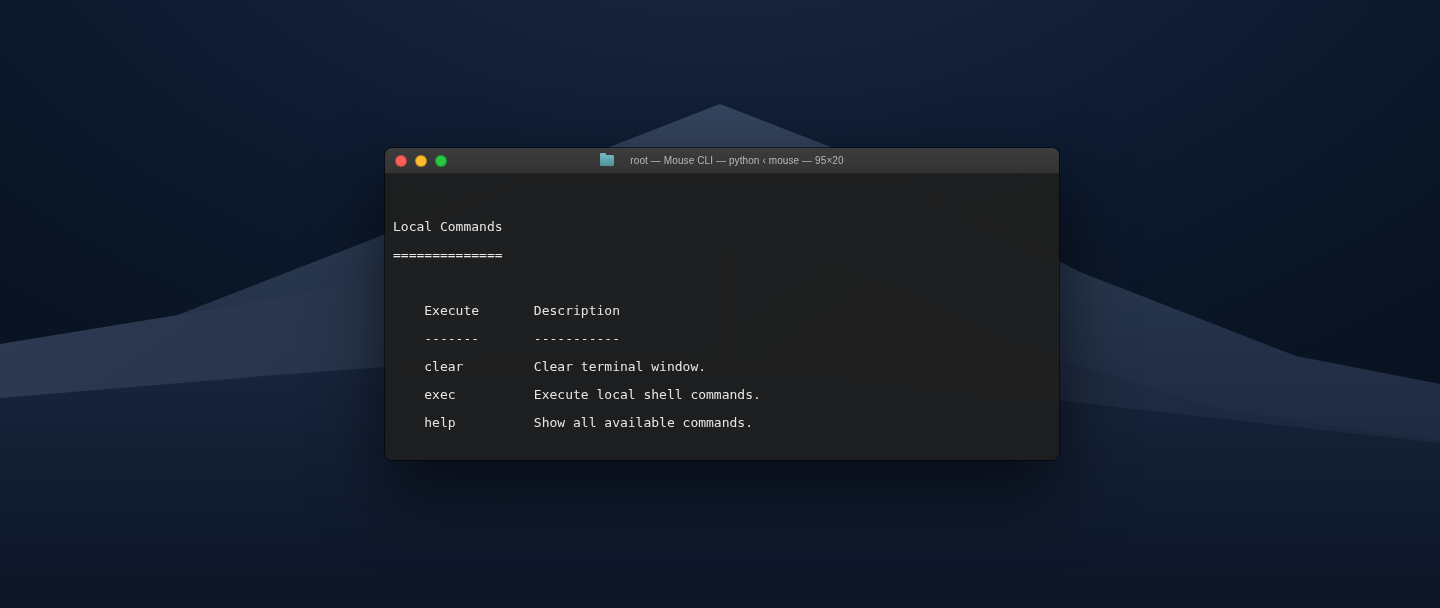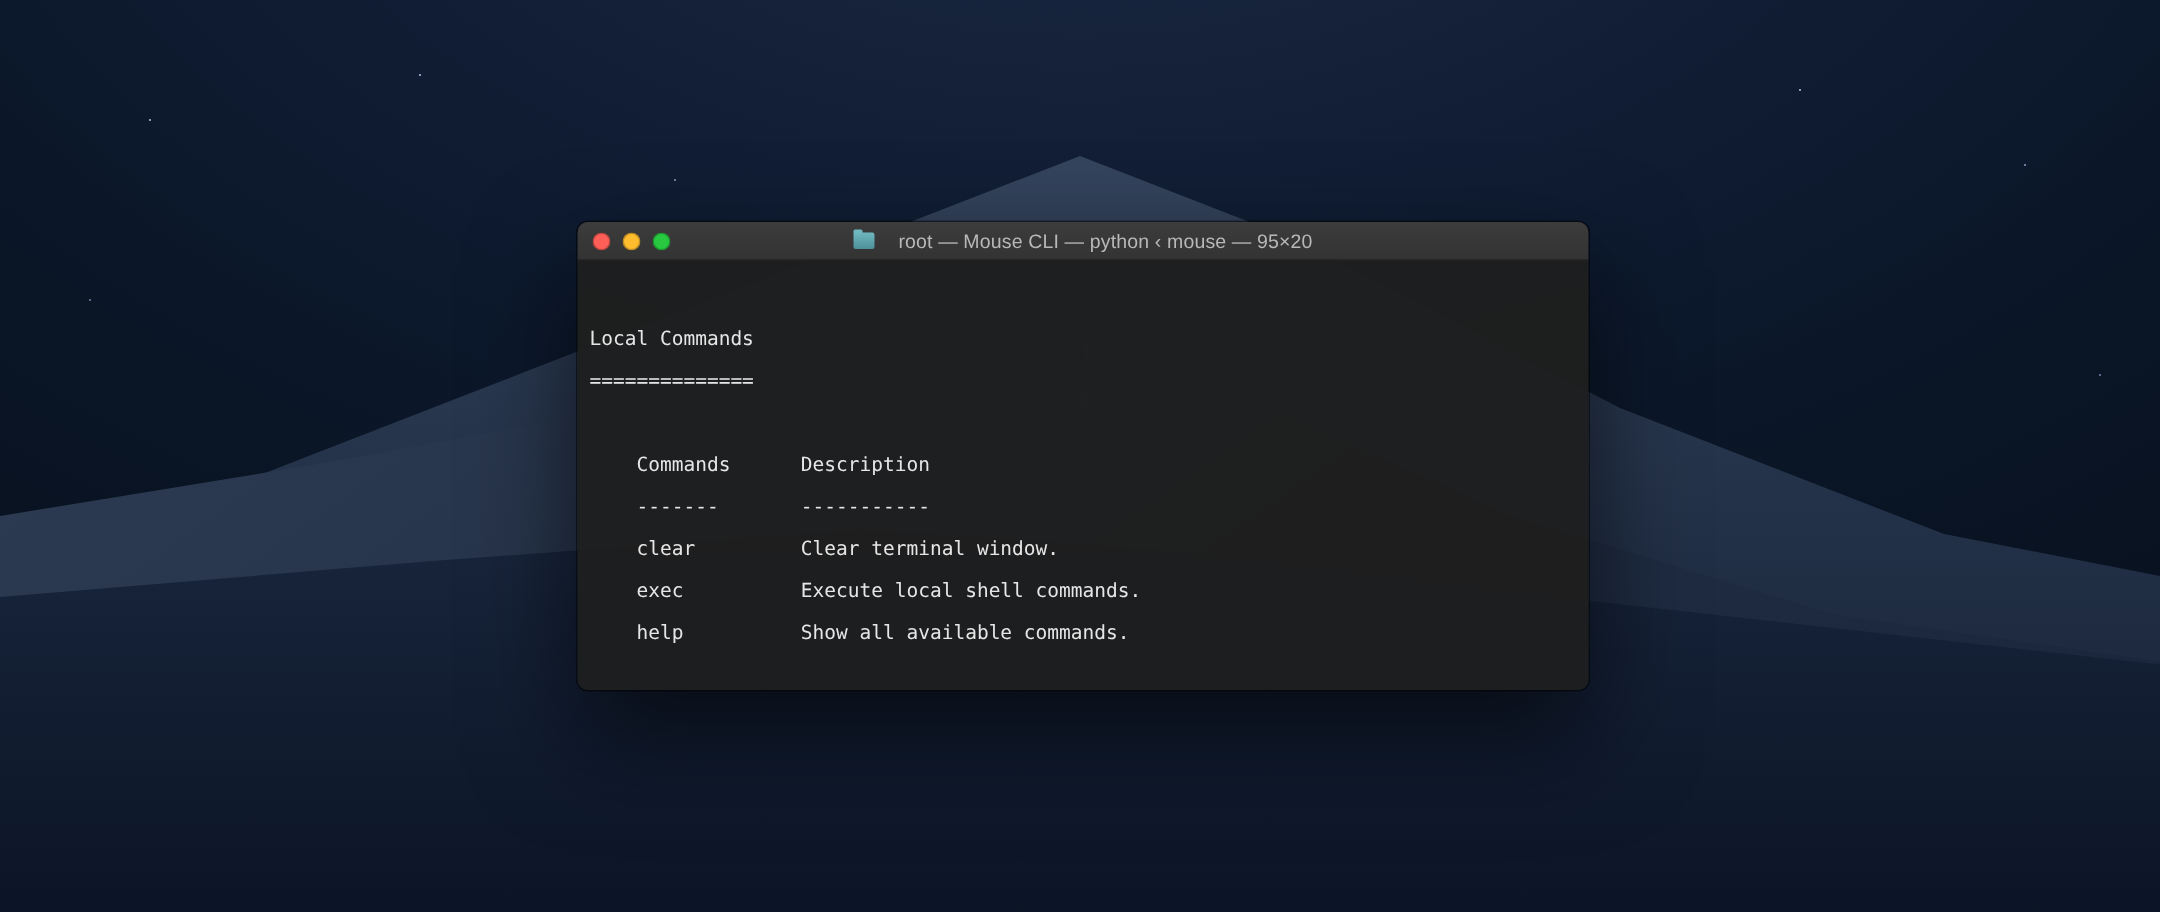--- a/index.html
+++ b/index.html
@@ -74,21 +74,21 @@
   }
   .traffic-lights .dot {
     width: 12px; height: 12px; border-radius: 50%;
     border: 0.5px solid rgba(0,0,0,0.25);
   }
   .dot.close    { background: #ff5f57; }
   .dot.minimize { background: #febc2e; }
   .dot.zoom     { background: #28c840; }
   .title-wrap {
     margin: 0 auto; display:flex; align-items:center; gap:16px;
-    color: #b9b8b8; font-size: 13px; font-weight:400;
+    color: #b9b8b8; font-size: 10px; font-weight:400;
     letter-spacing: 0.1px;
   }
   .folder-icon {
     width: 14px; height: 11px; border-radius: 1.5px;
     background: linear-gradient(#6fb7bf, #4d9098);
     position: relative;
   }
   .folder-icon::before{
     content:""; position:absolute; left:0; top:-2px; width:6px; height:3px;
     background:#6fb7bf; border-radius:1px 1px 0 0;
@@ -134,21 +134,21 @@
       <span class="folder-icon"></span>
       <span>root — Mouse CLI — python ‹ mouse — 95×20</span>
     </div>
   </div>
 
   <div class="term-body">
 <span class="row">&nbsp;</span>
 <span class="row">Local Commands</span>
 <span class="row">==============</span>
 <span class="row">&nbsp;</span>
-<span class="row"><span class="indent"></span><span class="cmdcol">Commands</span><span>Description</span></span>
+<span class="row"><span class="indent"></span><span class="cmdcol">Execute</span><span>Description</span></span>
 <span class="row"><span class="indent"></span><span class="cmdcol">-------</span><span>-----------</span></span>
 <span class="row"><span class="indent"></span><span class="cmdcol">clear</span><span>Clear terminal window.</span></span>
 <span class="row"><span class="indent"></span><span class="cmdcol">exec</span><span>Execute local shell commands.</span></span>
 <span class="row"><span class="indent"></span><span class="cmdcol">help</span><span>Show all available commands.</span></span>
 
 
 
 
 
 

